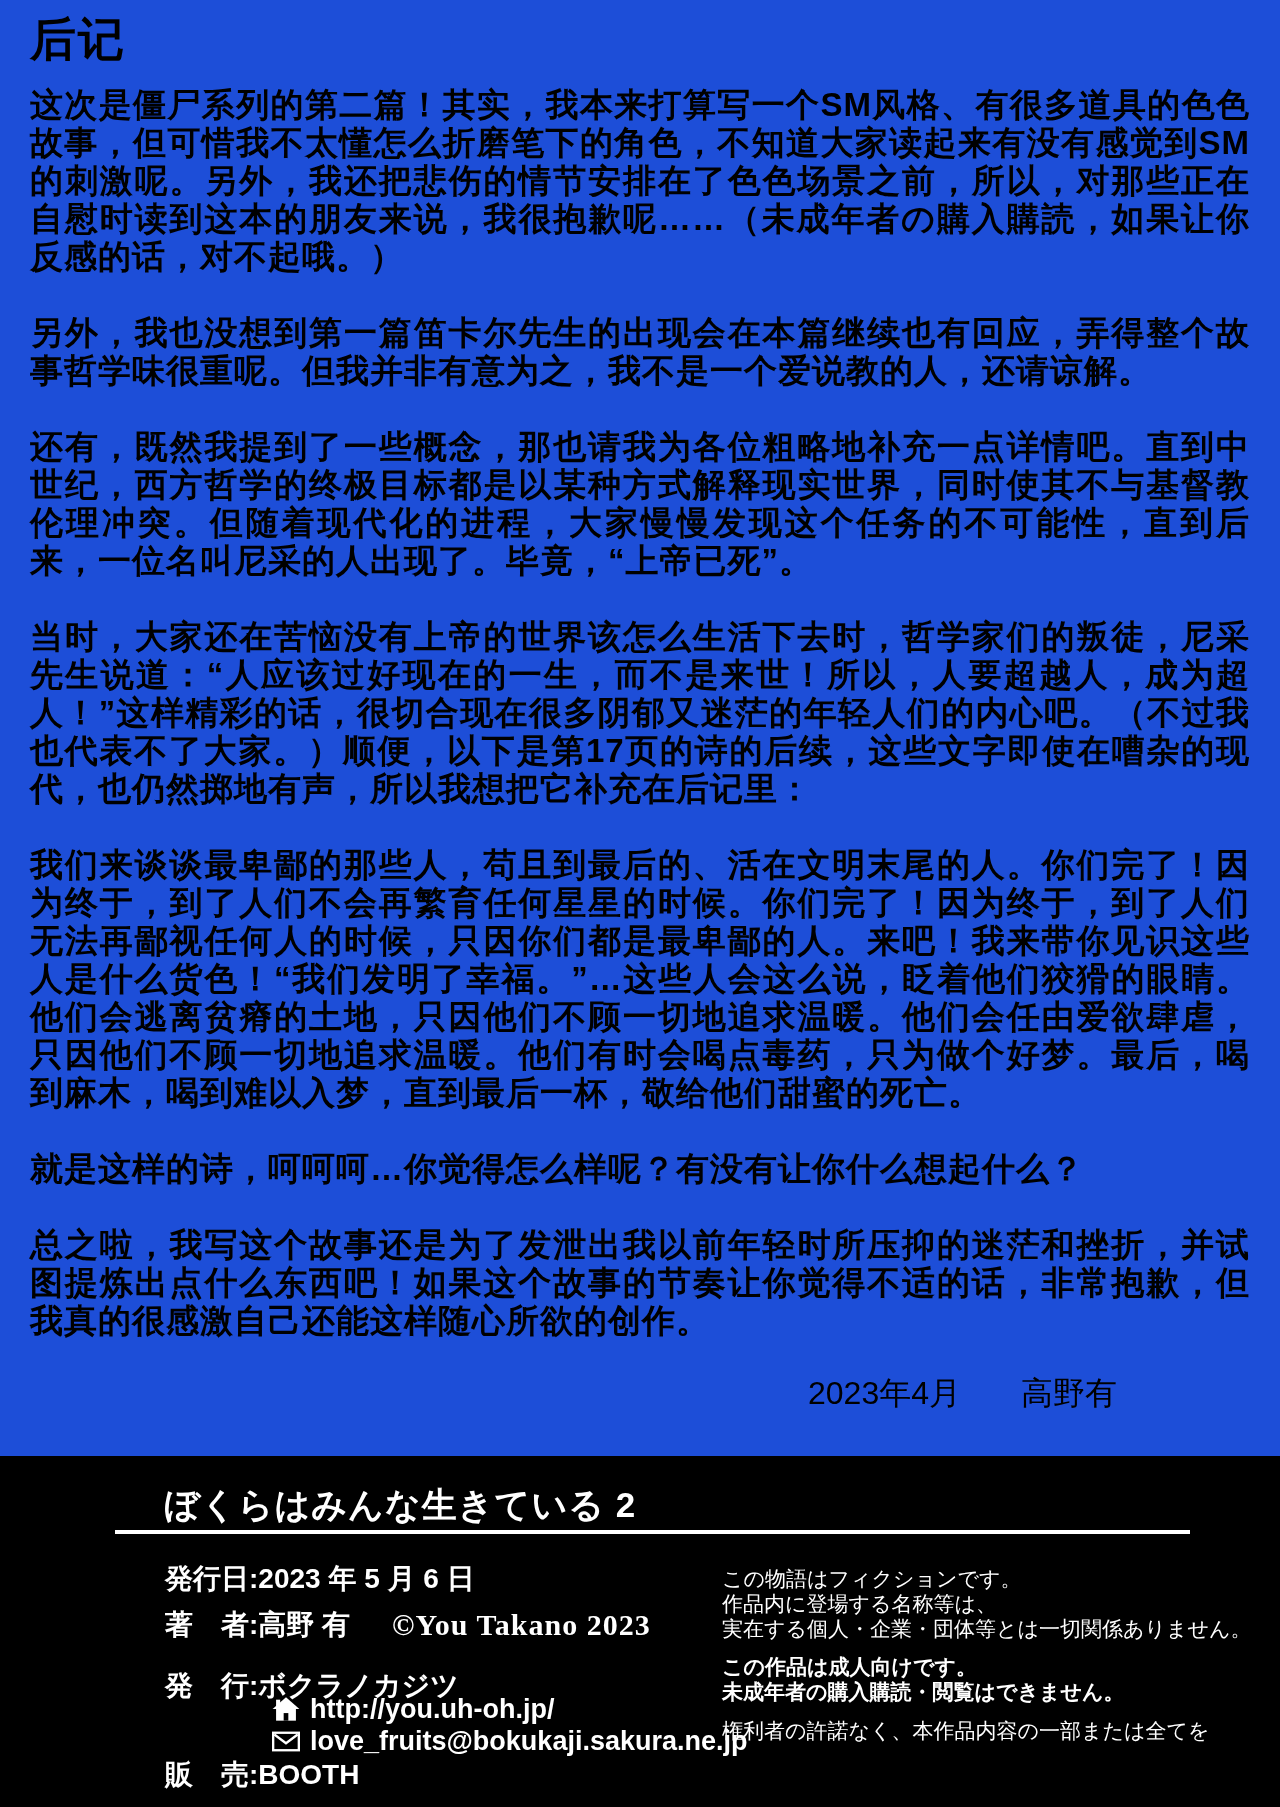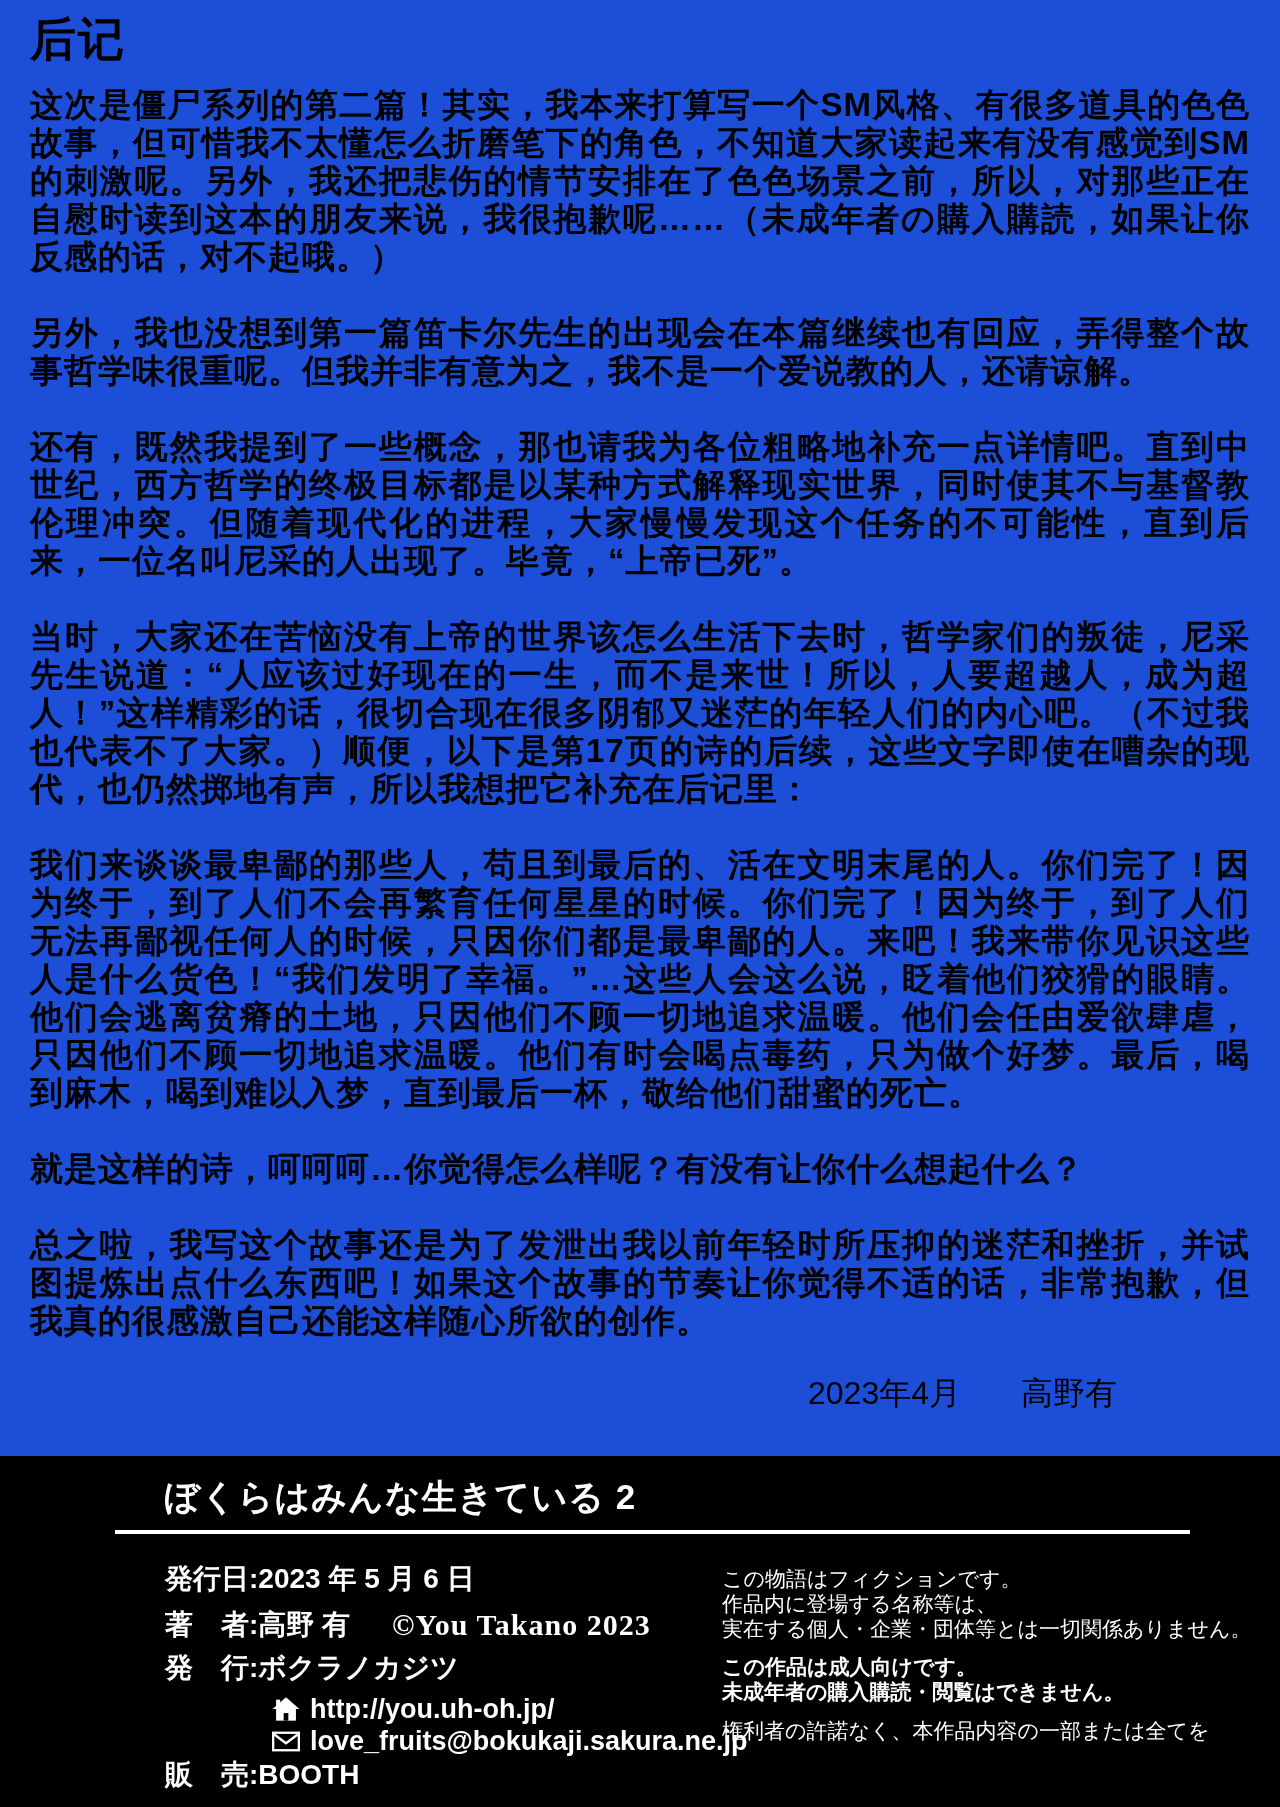--- a/index.html
+++ b/index.html
@@ -52,21 +52,21 @@
     left: 0;
     top: 1456px;
     width: 1280px;
     height: 351px;
     background: #000000;
     color: #ffffff;
   }
   .book-title {
     position: absolute;
     left: 164px;
-    top: 22px;
+    top: 30px;
     margin: 0;
     font-size: 35px;
     line-height: 38px;
     font-weight: 700;
     letter-spacing: 1px;
   }
   .title-rule {
     position: absolute;
     left: 115px;
     top: 74px;
@@ -80,21 +80,21 @@
     font-size: 28px;
     line-height: 32px;
     font-weight: 600;
     white-space: nowrap;
     display: flex;
     align-items: center;
     margin-top: 9px;
   }
   .row-date   { top: 98px; }
   .row-author { top: 144px; }
-  .row-pub    { top: 187px; text-align: center; }
+  .row-pub    { top: 205px; text-align: center; }
   .row-url    { top: 228px; left: 272px; font-size: 27px; }
   .row-email  { top: 260px; left: 272px; font-size: 27px; }
   .row-sell   { top: 294px; }
   .copyright {
     font-family: "Liberation Serif", serif;
     font-weight: 700;
     font-size: 30px;
     margin-left: 42px;
     letter-spacing: 1px;
   }

